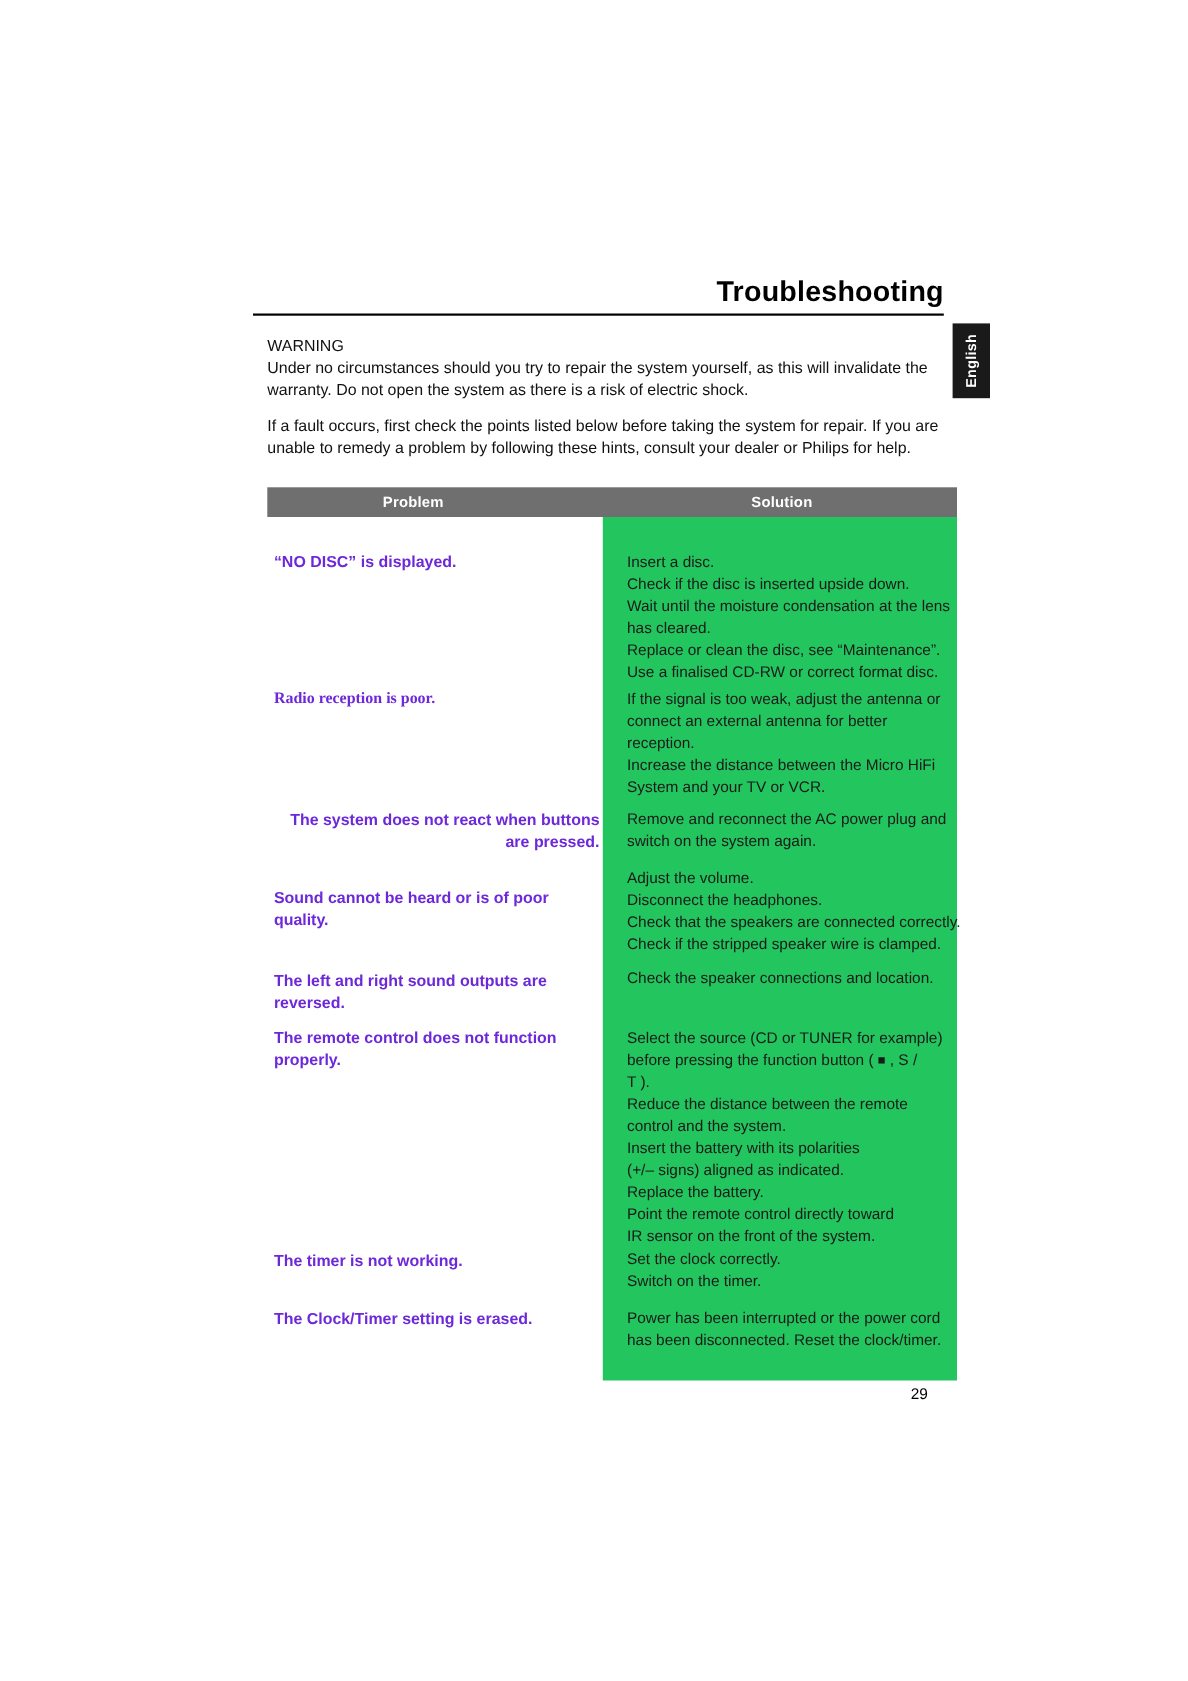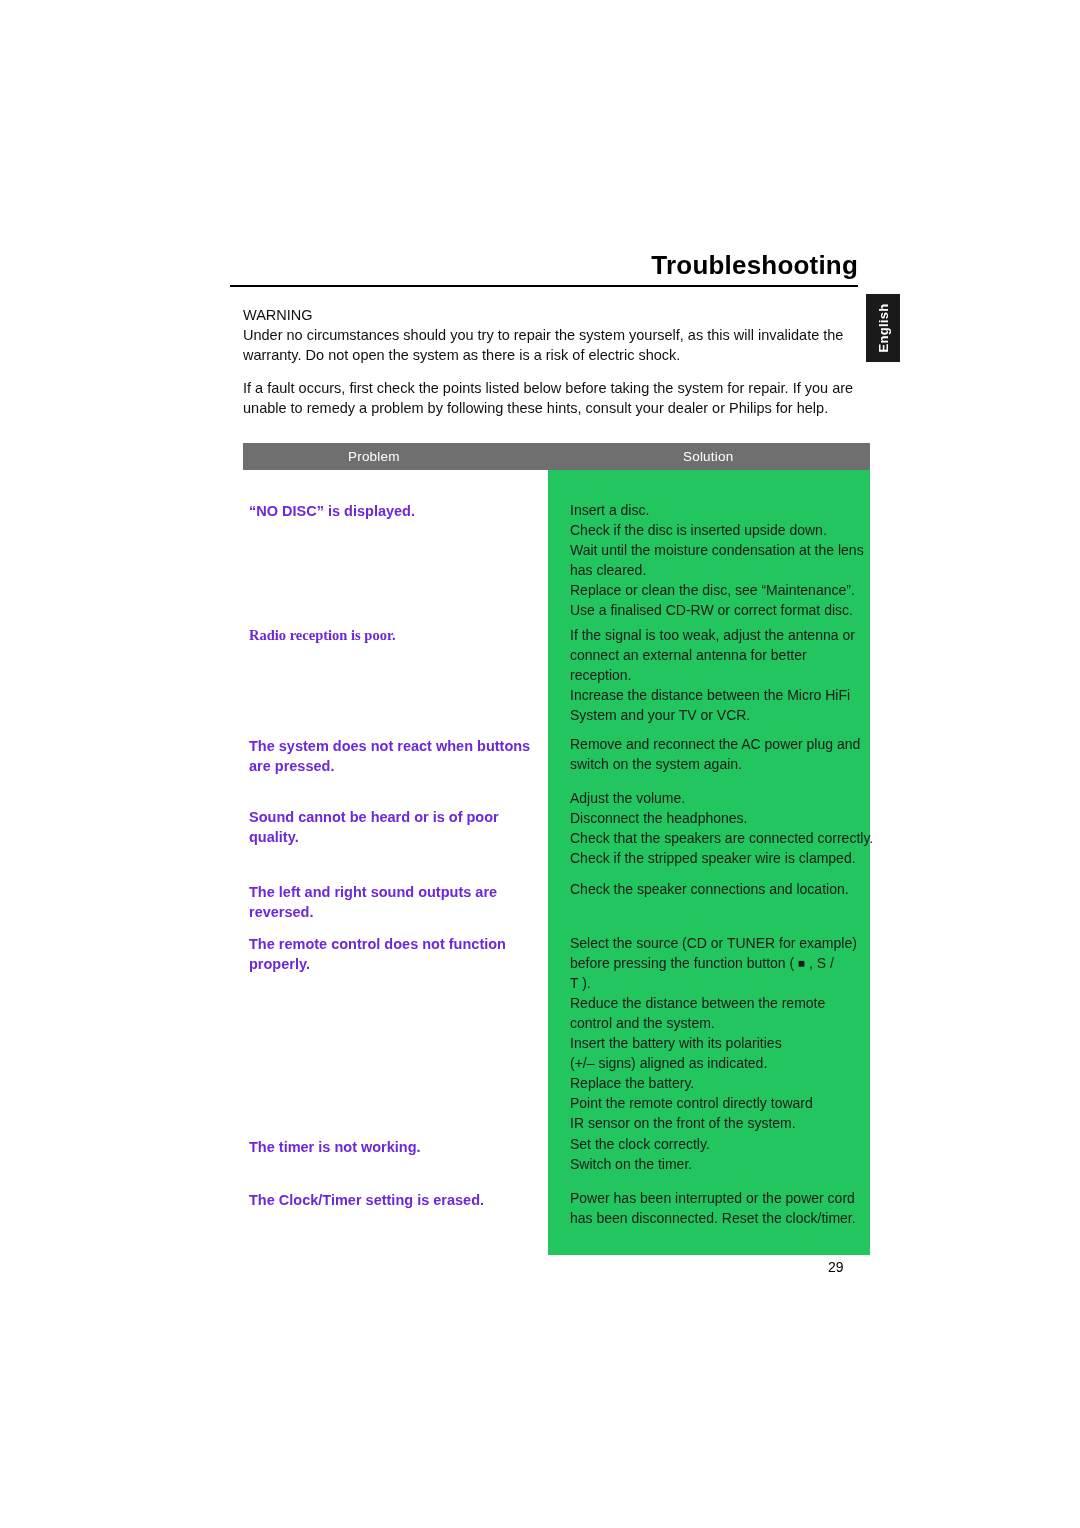--- a/index.html
+++ b/index.html
@@ -90,21 +90,21 @@
   .thead {
     position: relative;
     height: 27px;
     background: #6f6f6f;
     color: #ffffff;
   }
   .thead .th {
     position: absolute;
     top: 6px;
     font-size: 13.5px;
-    font-weight: normal;
+    font-weight: bold;
     letter-spacing: 0.2px;
   }
   .thead .th-problem { left: 105px; }
   .thead .th-solution { left: 440px; }
 
   .tbody {
     position: relative;
     height: 785px;
   }
   .col-problem {
@@ -175,21 +175,21 @@
 
     <div class="thead">
       <div class="th th-problem">Problem</div>
       <div class="th th-solution">Solution</div>
     </div>
 
     <div class="tbody">
       <div class="col-problem">
         <div class="prob" style="top:31px;">“NO DISC” is displayed.</div>
         <div class="prob" style="top:155px;font-family:Liberation Serif, serif;">Radio reception is poor.</div>
-        <div class="prob" style="top:266px;">The system does not react when buttons are pressed.</div>
+        <div class="prob" style="top:266px;text-align:right;">The system does not react when buttons are pressed.</div>
         <div class="prob" style="top:337px;">Sound cannot be heard or is of poor quality.</div>
         <div class="prob" style="top:412px;">The left and right sound outputs are reversed.</div>
         <div class="prob" style="top:464px;">The remote control does not function properly.</div>
         <div class="prob" style="top:667px;">The timer is not working.</div>
         <div class="prob" style="top:720px;">The Clock/Timer setting is erased.</div>
       </div>
 
       <div class="col-solution">
         <div class="sol" style="top:30px;">
           <span class="ln">Insert a disc.</span>

